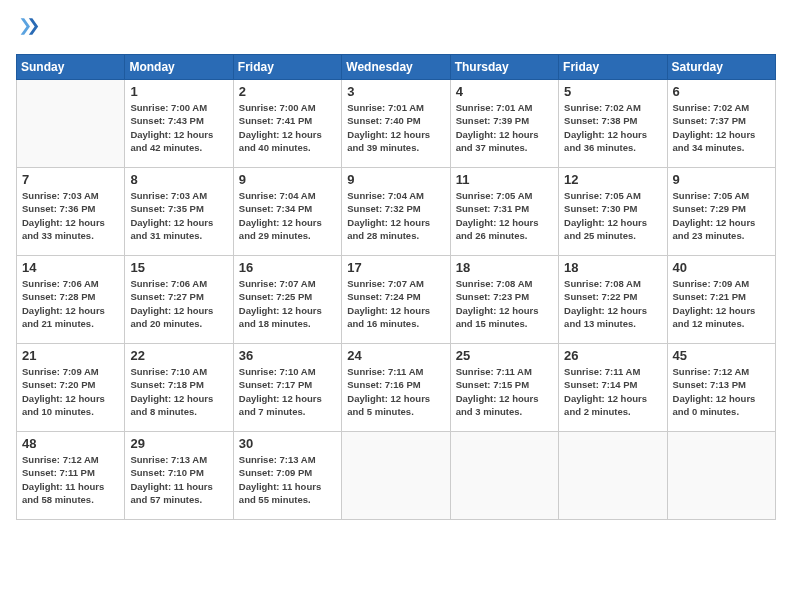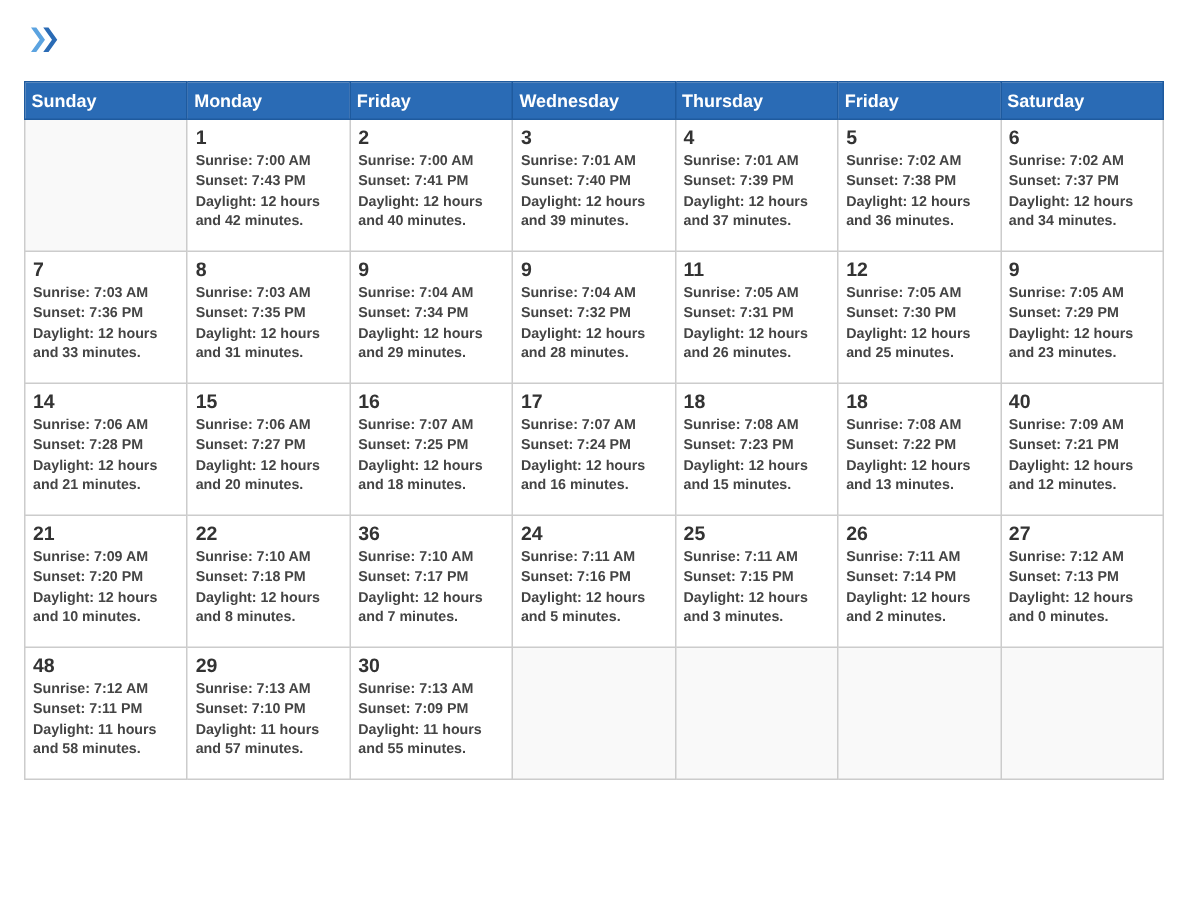--- a/index.html
+++ b/index.html
@@ -233,21 +233,21 @@
           </td>
           <td>
             <span class="day-number">25</span>
             <div class="day-info">Sunrise: 7:11 AM<br>Sunset: 7:15 PM<br>Daylight: 12 hours<br>and 3 minutes.</div>
           </td>
           <td>
             <span class="day-number">26</span>
             <div class="day-info">Sunrise: 7:11 AM<br>Sunset: 7:14 PM<br>Daylight: 12 hours<br>and 2 minutes.</div>
           </td>
           <td>
-            <span class="day-number">27</span>
+            <span class="day-number">45</span>
             <div class="day-info">Sunrise: 7:12 AM<br>Sunset: 7:13 PM<br>Daylight: 12 hours<br>and 0 minutes.</div>
           </td>
         </tr>
         <tr>
           <td>
             <span class="day-number">48</span>
             <div class="day-info">Sunrise: 7:12 AM<br>Sunset: 7:11 PM<br>Daylight: 11 hours<br>and 58 minutes.</div>
           </td>
           <td>
             <span class="day-number">29</span>

